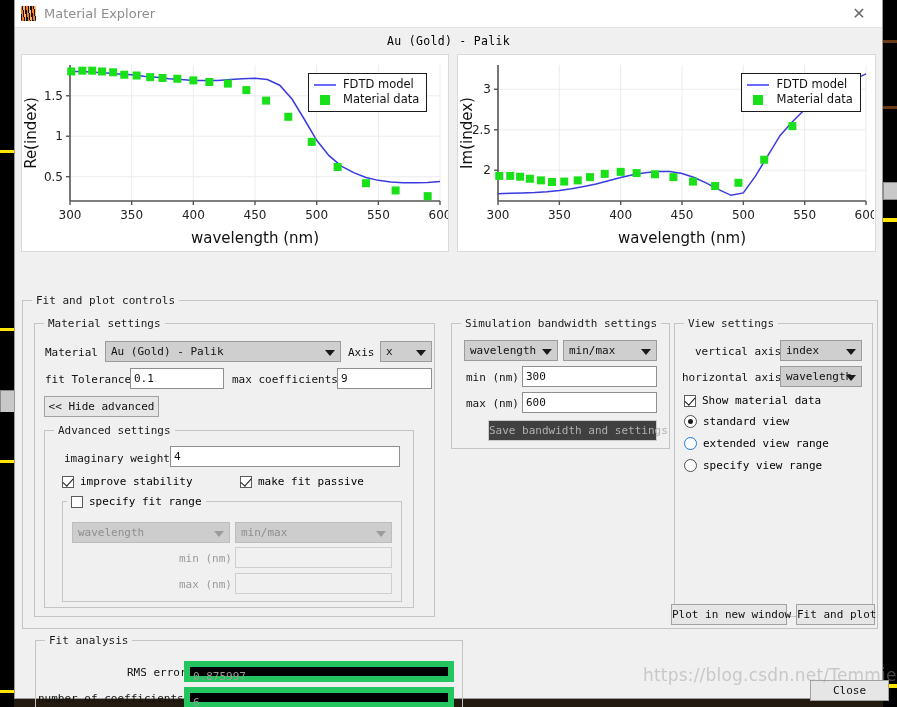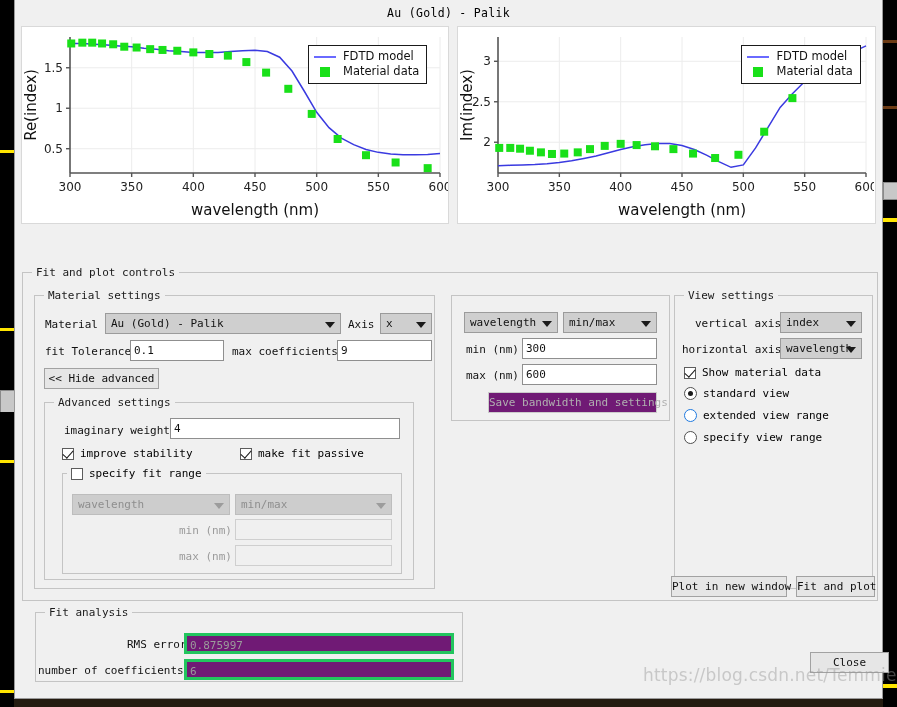--- a/index.html
+++ b/index.html
@@ -52,34 +52,34 @@
   
   .grp{position:absolute;border:1px solid #c4c4c4;}
   .grp>.gt{position:absolute;top:-7px;left:9px;background:#f0f0f0;padding:0 4px;font-size:11px;color:#1a1a1a;text-align:right;}
 
   .lbl{position:absolute;font-size:11px;color:#111;white-space:nowrap;}
   .lbl.dim{color:#9a9a9a;}
 
   .txt{position:absolute;box-sizing:border-box;background:#fff;border:1px solid #8f8f8f;
     font-family:"DejaVu Sans Mono","Liberation Mono",monospace;font-size:11px;color:#111;
     padding:0 3px;line-height:19px;height:21px;}
-  .txt.ro{background:#701a75;border:3px solid #22c55e;color:#9b9b9b;}
+  .txt.ro{background:#000000;border:6px solid #22c55e;color:#9b9b9b;}
   .txt.dis{background:#f0f0f0;border:1px solid #cfcfcf;color:#b5b5b5;}
 
   .combo{position:absolute;box-sizing:border-box;background:#cfcfcf;border:1px solid #9b9b9b;
     height:21px;line-height:19px;font-size:11px;padding:0 18px 0 5px;color:#111;white-space:nowrap;overflow:hidden;}
   .combo.dis{color:#8e8e8e;background:#cdcdcd;border-color:#bdbdbd;}
   .combo .arw{position:absolute;right:5px;top:50%;margin-top:-2px;width:0;height:0;
     border-left:5px solid transparent;border-right:5px solid transparent;border-top:6px solid #1a1a1a;}
   .combo.dis .arw{border-top-color:#9c9c9c;}
 
   .btn{position:absolute;box-sizing:border-box;background:#e6e6e6;border:1px solid #a2a2a2;
     font-family:"DejaVu Sans Mono","Liberation Mono",monospace;font-size:11px;color:#111;
     height:21px;line-height:19px;text-align:center;white-space:nowrap;cursor:pointer;}
-  .btn.dis{color:#b0b0b0;border-color:#cbcbcb;background:#701a75;}
+  .btn.dis{color:#b0b0b0;border-color:#cbcbcb;background:#404040;}
   .btn.focus{border:2px solid #1f7ae0;background:#e9e9e9;line-height:17px;}
 
   .cbrow{position:absolute;display:flex;align-items:center;gap:6px;font-size:11px;white-space:nowrap;}
   .cb{width:12px;height:12px;box-sizing:border-box;background:#fff;border:1px solid #5c5c5c;position:relative;flex:none;}
   .cb.on:after{content:"";position:absolute;left:2px;top:-1px;width:5px;height:9px;
     border:solid #1a1a1a;border-width:0 1.6px 1.6px 0;transform:rotate(42deg);}
   .rb{width:13px;height:13px;box-sizing:border-box;background:#fff;border:1.4px solid #4f4f4f;border-radius:50%;position:relative;flex:none;}
   .rb.on:after{content:"";position:absolute;left:2.5px;top:2.5px;width:5px;height:5px;border-radius:50%;background:#1a1a1a;}
   .rb.hov{border-color:#1f7ae0;border-width:1.8px;}
 
@@ -102,20 +102,25 @@
   <div class="blk" style="left:883px;top:0;width:14px;height:707px"></div>
   <div class="brn" style="left:883px;top:40px;width:14px;height:3px"></div>
   <div class="brn" style="left:883px;top:106px;width:14px;height:3px"></div>
   <div class="gry" style="left:883px;top:182px;width:14px;height:16px"></div>
   <div class="ylw" style="left:883px;top:218px;width:14px;height:4px"></div>
   <div class="ylw" style="left:883px;top:684px;width:14px;height:4px"></div>
 </div>
 
 <div id="win">
 
+  <div id="titlebar">
+    <div id="applogo"></div>
+    <div id="apptitle">Material Explorer</div>
+    <div id="closebtn">✕</div>
+  </div>
 
   <div id="body">
 
     <div id="plottitle">Au (Gold) - Palik</div>
 
     <div id="plots">
       <div class="plotbox" style="width:428px">
         <svg id="svg0" width="426" height="194" viewBox="0 0 426 194">
             <line x1="109.66666666666666" y1="10" x2="109.66666666666666" y2="146" stroke="#ececec" stroke-width="1"></line>
             <line x1="171.33333333333331" y1="10" x2="171.33333333333331" y2="146" stroke="#ececec" stroke-width="1"></line>
@@ -312,20 +317,21 @@
 
             <span class="lbl dim" style="left:116px;top:50px">min (nm)</span>
             <div class="txt dis" style="left:172px;top:45px;width:157px"></div>
             <span class="lbl dim" style="left:116px;top:76px">max (nm)</span>
             <div class="txt dis" style="left:172px;top:71px;width:157px"></div>
           </div>
         </div>
       </div>
 
       <div class="grp" style="left:428px;top:22px;width:217px;height:124px">
+        <span class="gt">Simulation bandwidth settings</span>
 
         <div class="combo" style="left:12px;top:16px;width:94px">
           <span>wavelength</span>
           <span class="arw"></span>
         </div>
         <div class="combo" style="left:111px;top:16px;width:94px">
           <span>min/max</span>
           <span class="arw"></span>
         </div>
 

